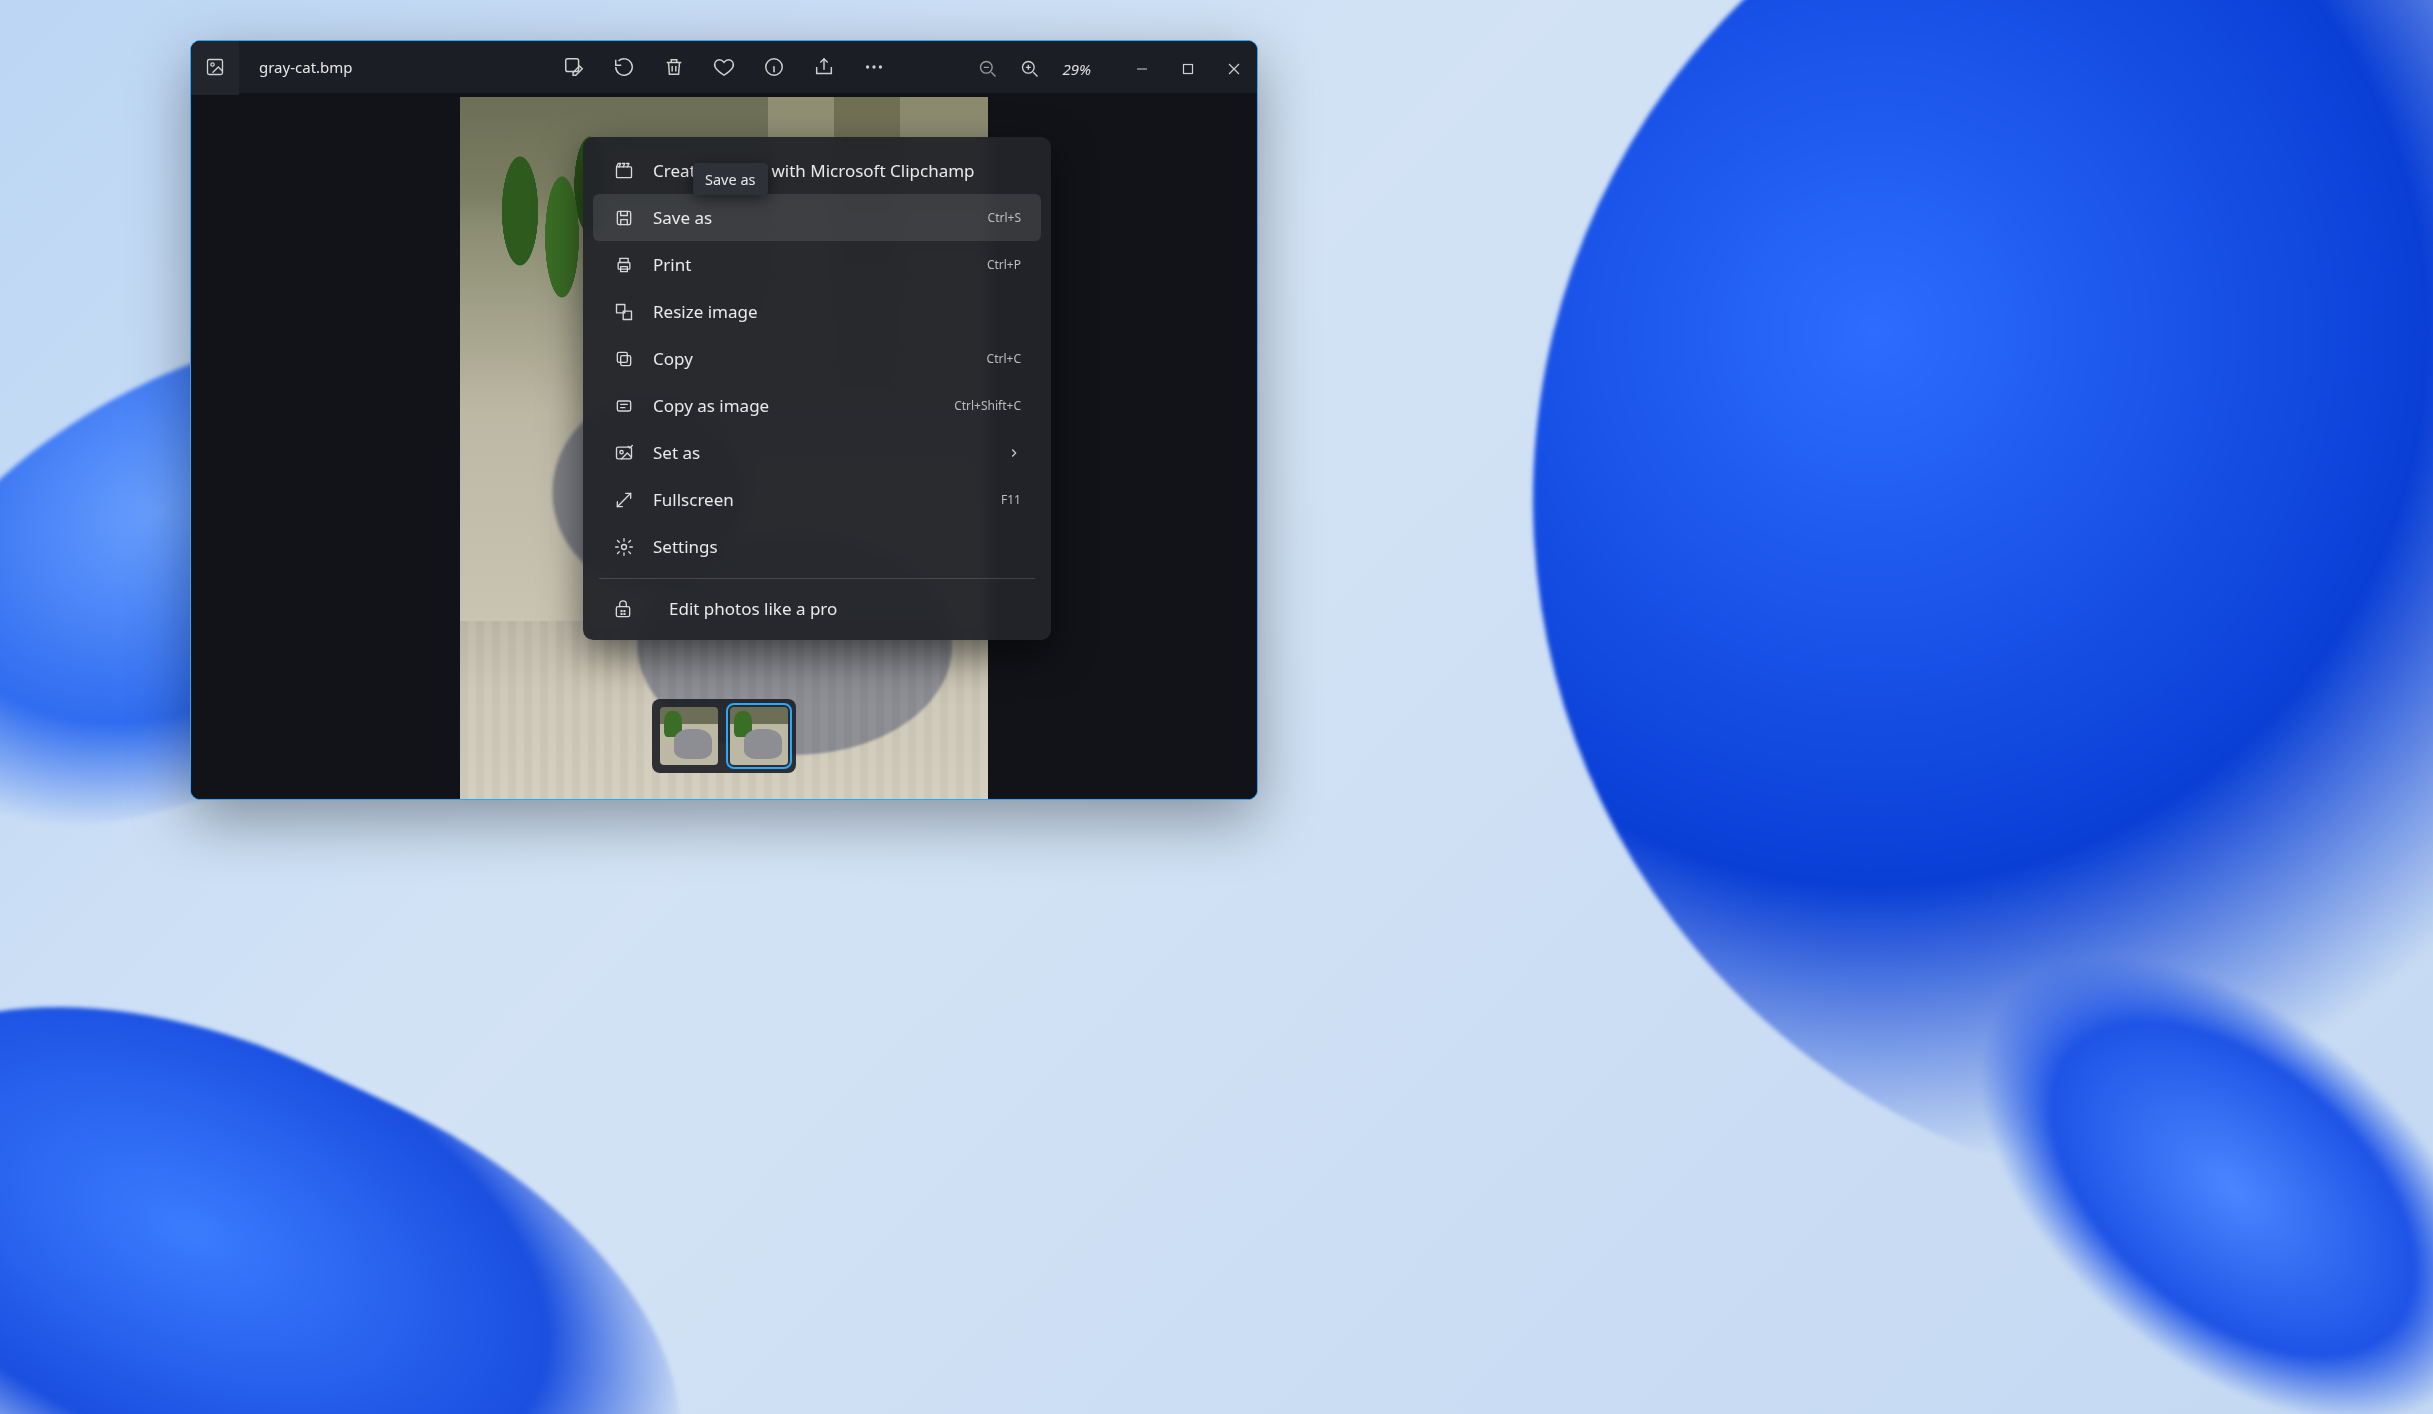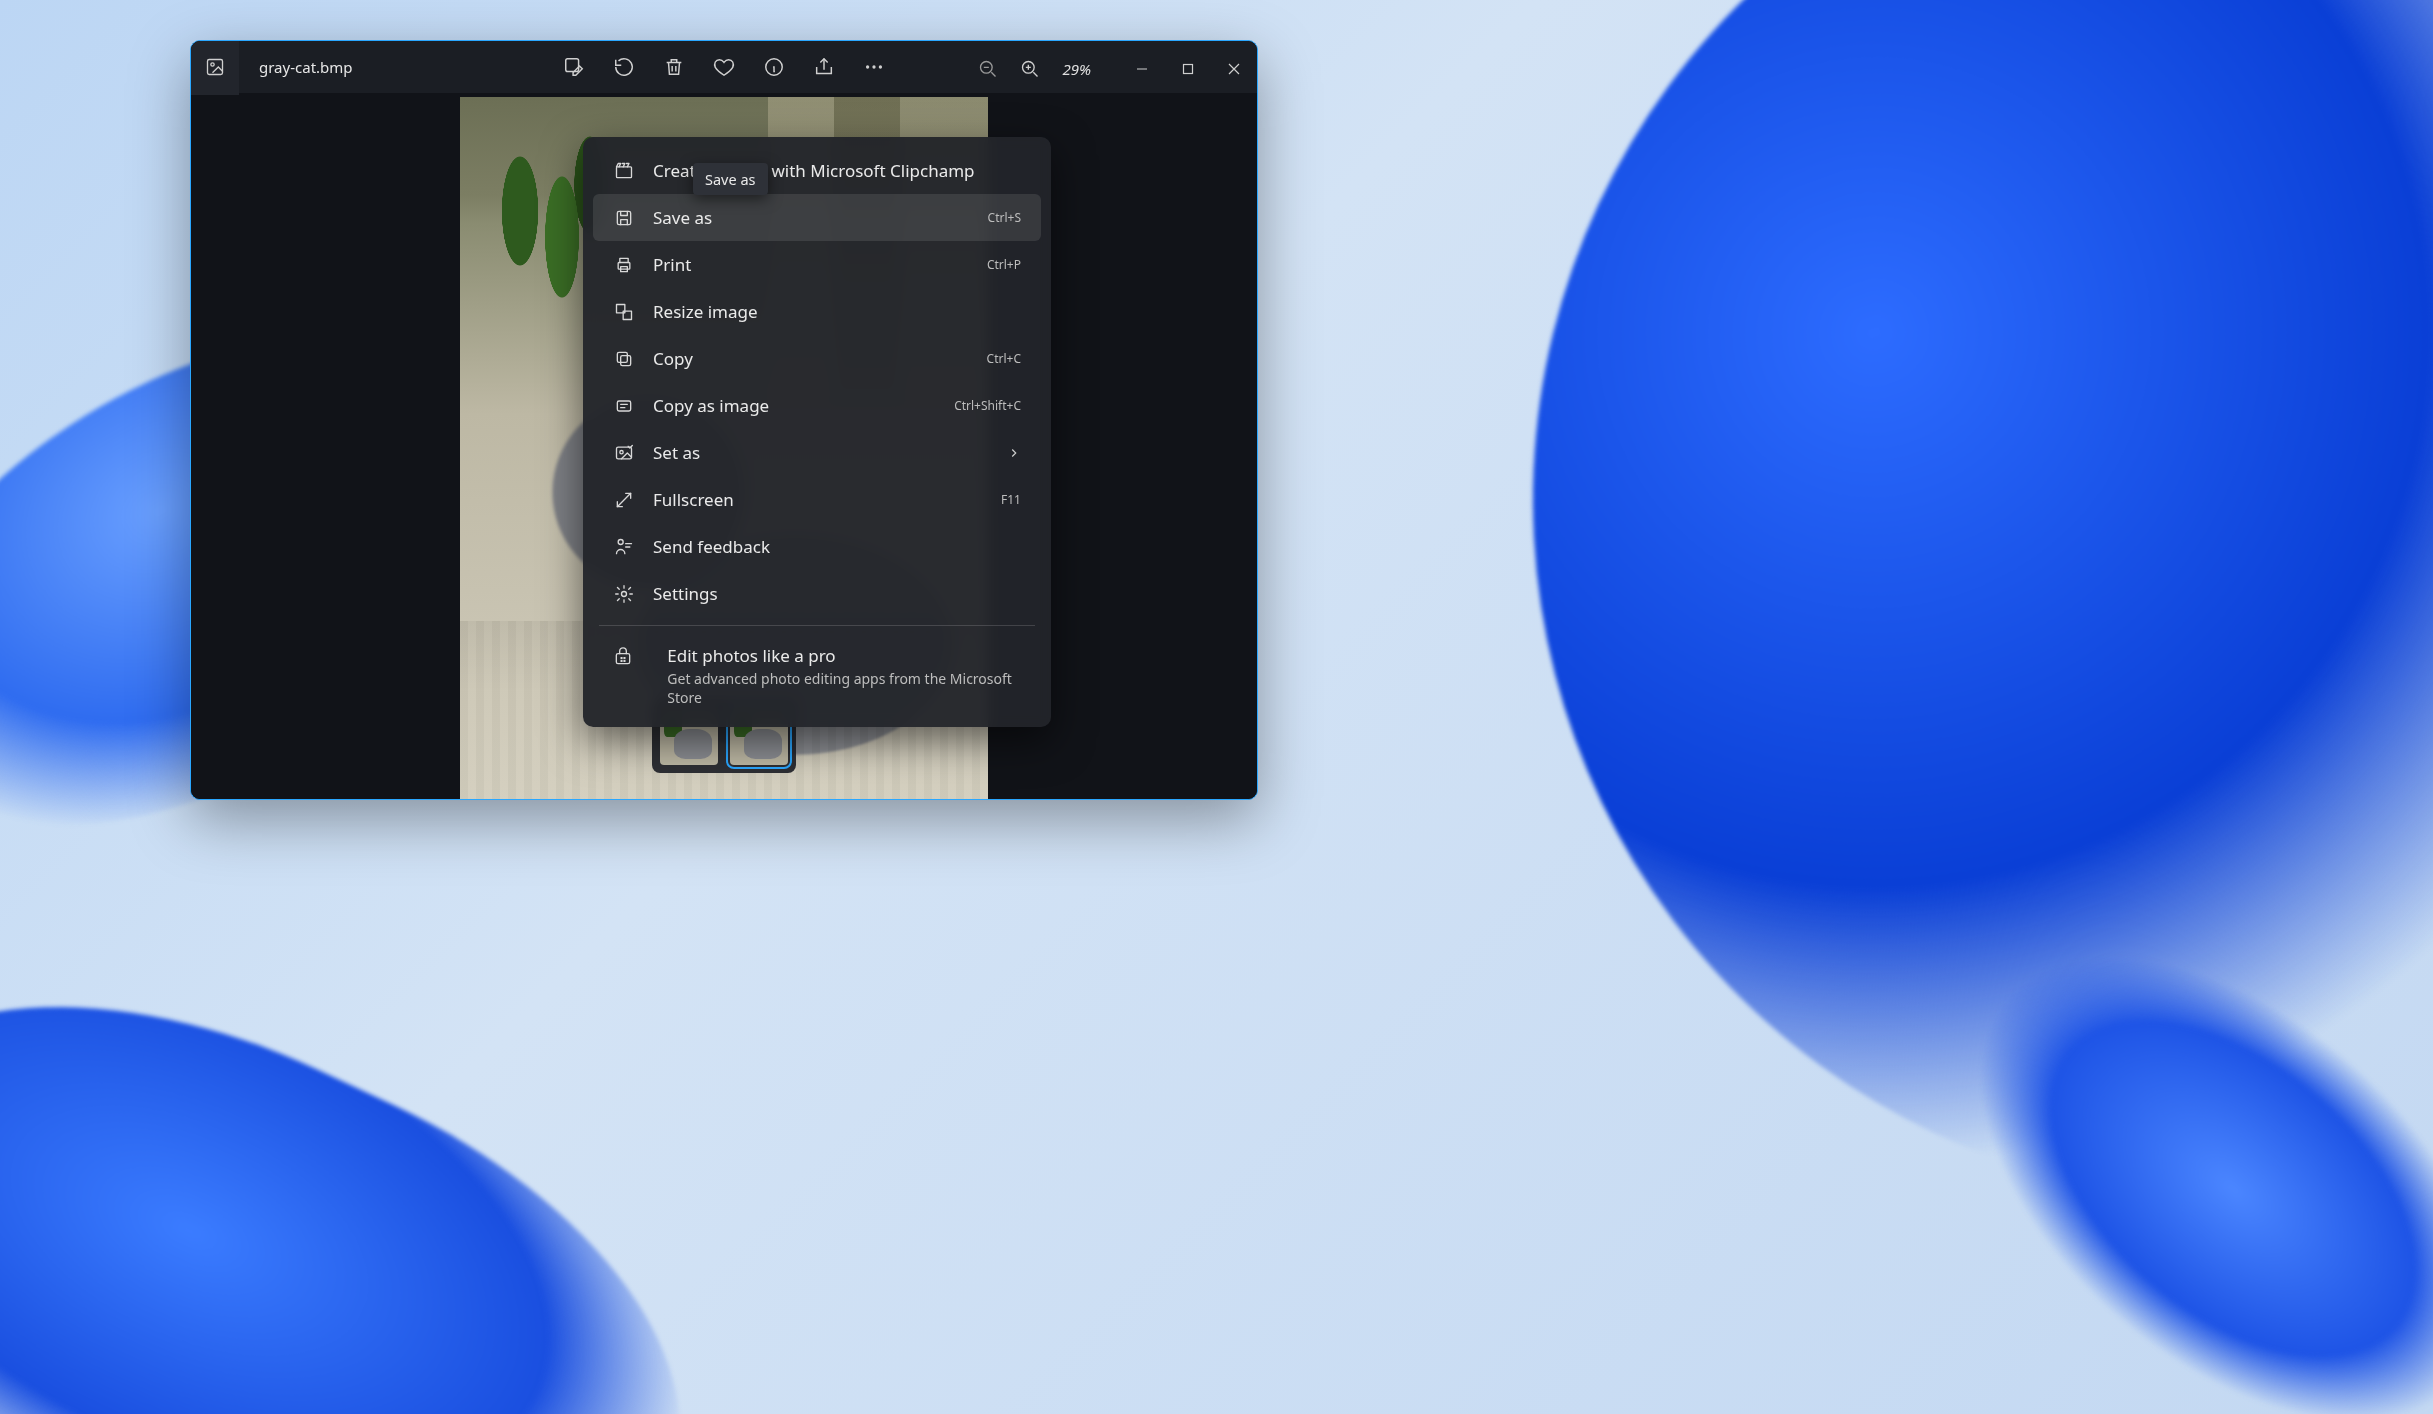--- a/index.html
+++ b/index.html
@@ -414,31 +414,20 @@
             <path d="M14 4h6v6"></path>
             <path d="M10 20H4v-6"></path>
           </svg>
         </span>
     <span class="mi-label">Fullscreen</span>
     <span class="mi-accel">F11</span>
   </div>
       <div class="menu-item">
     <span class="mi-icon">
           <svg width="20" height="20" viewBox="0 0 24 24" fill="none" stroke="#d8d8d8" stroke-width="1.6" stroke-linecap="round" stroke-linejoin="round">
-            <circle cx="8" cy="6" r="3"></circle>
-            <path d="M3 20c0-3 2.5-5 5-5s5 2 5 5"></path>
-            <path d="M14 8h7M14 12h5"></path>
-          </svg>
-        </span>
-    <span class="mi-label">Send feedback</span>
-    <span class="mi-accel"></span>
-  </div>
-      <div class="menu-item">
-    <span class="mi-icon">
-          <svg width="20" height="20" viewBox="0 0 24 24" fill="none" stroke="#d8d8d8" stroke-width="1.6" stroke-linecap="round" stroke-linejoin="round">
             <circle cx="12" cy="12" r="3"></circle>
             <path d="M12 2v3M12 19v3M4.2 4.2l2.1 2.1M17.7 17.7l2.1 2.1M2 12h3M19 12h3M4.2 19.8l2.1-2.1M17.7 6.3l2.1-2.1"></path>
           </svg>
         </span>
     <span class="mi-label">Settings</span>
     <span class="mi-accel"></span>
   </div>
       <div class="menu-sep"></div>
       <div class="menu-promo">
   <span class="mi-icon">
@@ -446,21 +435,20 @@
             <rect x="4" y="8" width="16" height="12" rx="2"></rect>
             <path d="M8 8V5a4 4 0 0 1 8 0v3"></path>
             <rect x="9" y="12" width="2.5" height="2.5" fill="#d8d8d8" stroke="none"></rect>
             <rect x="12.5" y="12" width="2.5" height="2.5" fill="#d8d8d8" stroke="none"></rect>
             <rect x="9" y="15.5" width="2.5" height="2.5" fill="#d8d8d8" stroke="none"></rect>
             <rect x="12.5" y="15.5" width="2.5" height="2.5" fill="#d8d8d8" stroke="none"></rect>
           </svg>
         </span>
   <span>
     <div class="promo-title">Edit photos like a pro</div>
-    <div class="promo-sub">Get advanced photo editing apps from the Microsoft Store</div>
   </span>
       </div>
     </div>
 
   <div class="tooltip">
     <span>Save as</span>
   </div>
 
 </div>
 

